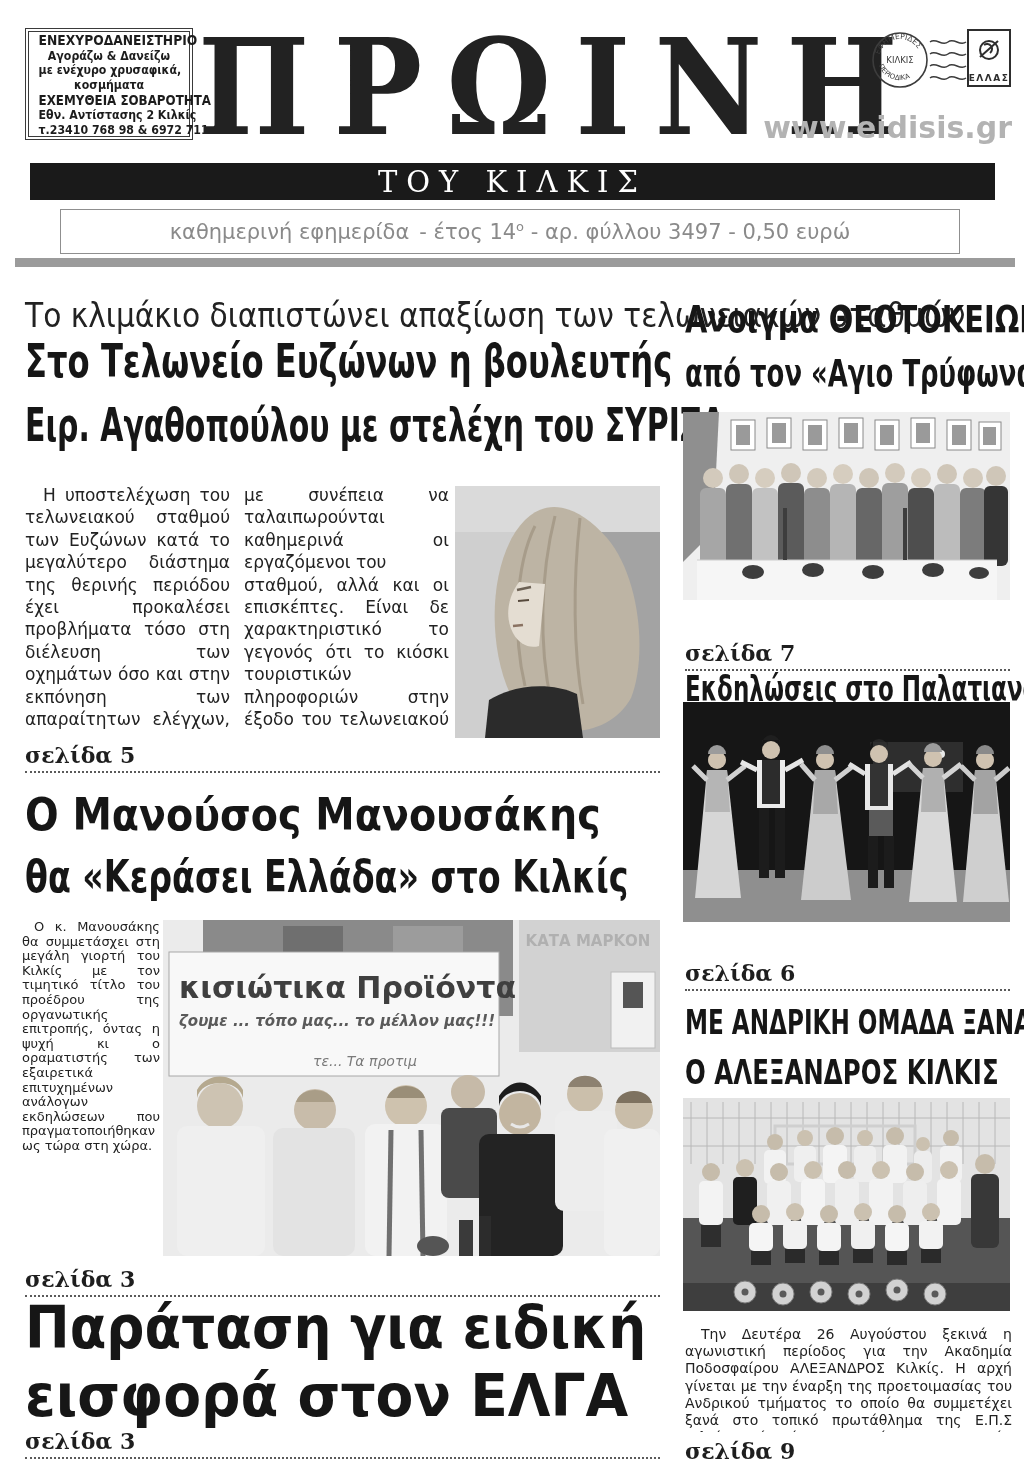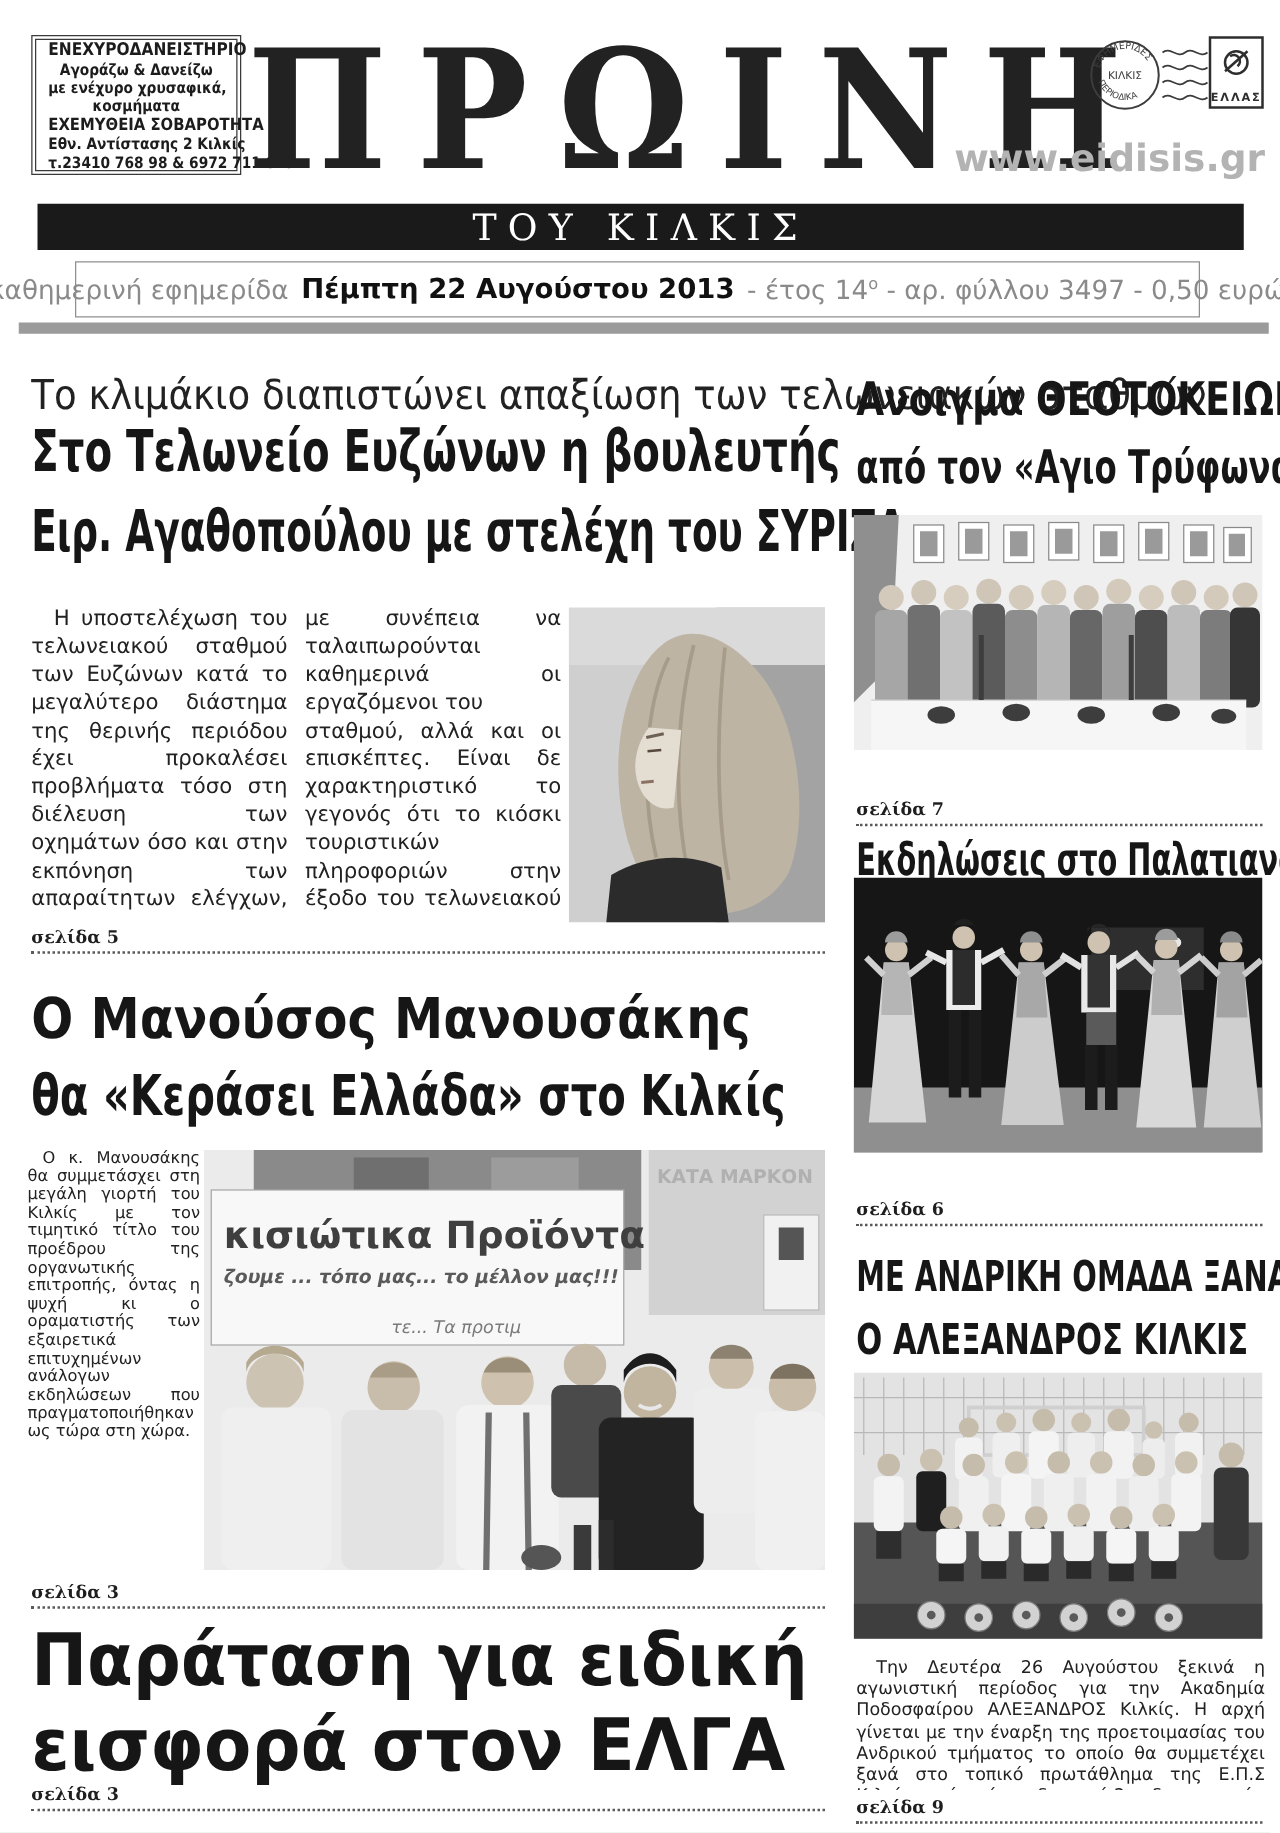--- a/index.html
+++ b/index.html
@@ -40,21 +40,21 @@
   .a1-body{position:absolute;left:25px;top:484px;width:424px;height:260px;column-count:2;column-gap:14px;
     font-size:17px;line-height:22.4px;overflow:hidden;}
   .a1-body p{margin:0;text-indent:18px;}
   .a2-body{position:absolute;left:22px;top:920px;width:138px;height:338px;font-size:13px;line-height:14.6px;
     overflow:hidden;hyphens:auto;-webkit-hyphens:auto;}
   .a2-body p{margin:0;text-indent:12px;}
   .r-body{position:absolute;left:685px;top:1326px;width:327px;height:106px;font-size:14px;line-height:17.2px;overflow:hidden;}
   .r-body p{margin:0;text-indent:16px;}
   
   .pageref{position:absolute;border-bottom:2px dotted #5a5a5a;padding-bottom:3px;
-    font-family:"DejaVu Serif","Liberation Serif",serif;font-weight:bold;font-size:14px;color:#1e1e1e;}
+    font-family:"DejaVu Serif","Liberation Serif",serif;font-weight:bold;font-size:22px;color:#1e1e1e;}
   
   .photo{position:absolute;display:block;}
   svg{display:block;}
 </style>
 </head>
 <body>
 
 <div class="page">
 
   <div class="ad-box">
@@ -100,21 +100,20 @@
   </svg>
 
   <div class="website">www.eidisis.gr</div>
 
   <div class="subtitle-bar">
     <span>ΤΟΥ ΚΙΛΚΙΣ</span>
   </div>
 
   <div class="dateline">
     <span class="dl-gray">καθημερινή εφημερίδα</span>
-    <span class="dl-bold">Πέμπτη 22 Αυγούστου 2013</span>
     <span class="dl-gray"><span>- έτος 14</span><sup>ο</sup><span> - αρ. φύλλου 3497 - 0,50 ευρώ</span></span>
   </div>
 
   <div class="gray-rule"></div>
 
   <div class="kicker"><span>Το κλιμάκιο διαπιστώνει απαξίωση των τελωνειακών σταθμών</span></div>
 
   <div class="hrow" style="position:absolute;left:25px;top:334px;height:62px;">
     <span class="hl" style="font-size:46px;transform:scaleX(.70);">Στο Τελωνείο Ευζώνων η βουλευτής</span>
   </div>

